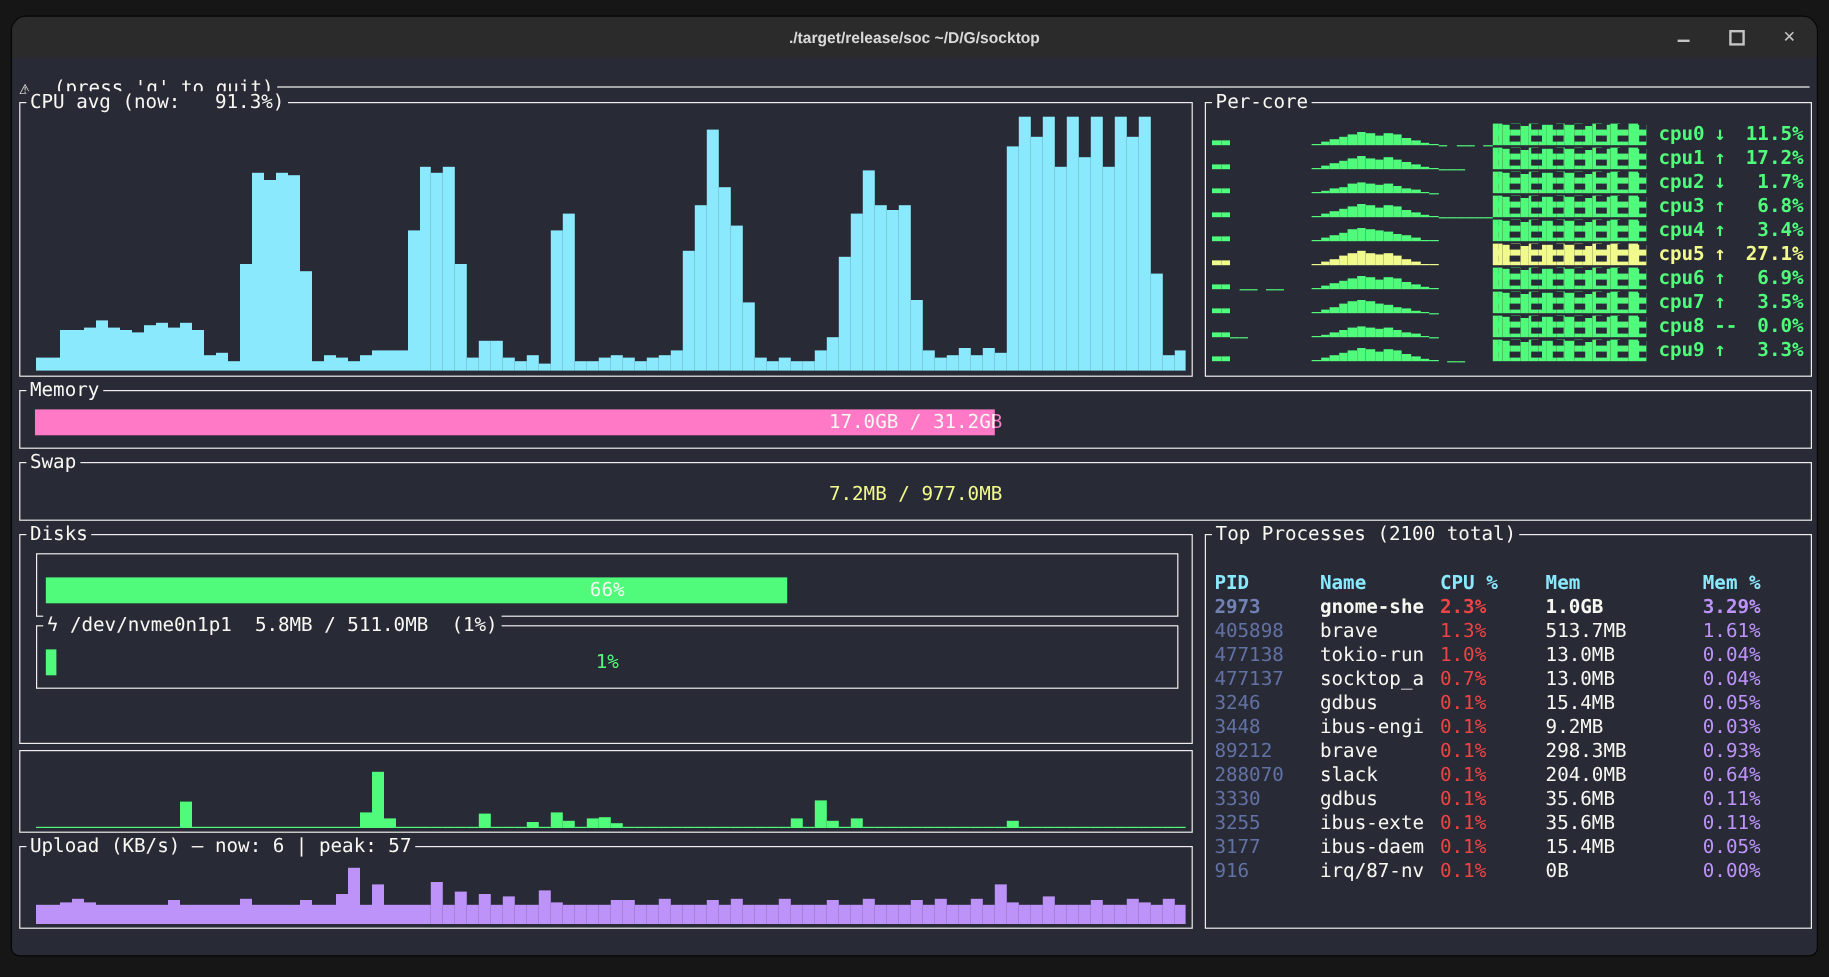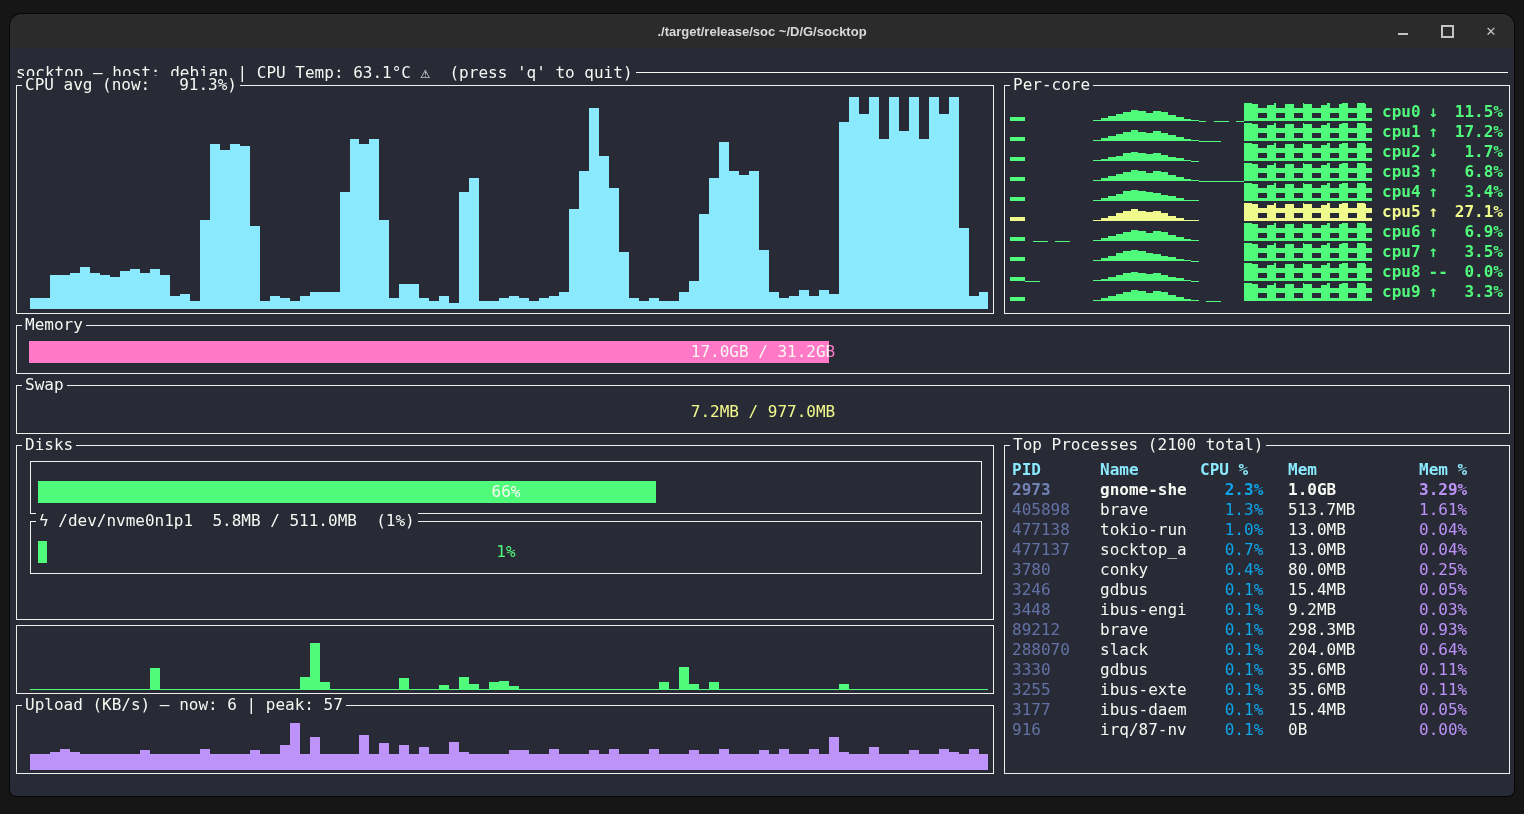--- a/index.html
+++ b/index.html
@@ -57,26 +57,26 @@
   .gauge-label{position:absolute;inset:0;text-align:center;font-size:16px;line-height:22px;white-space:pre;}
   #memory-gauge,#swap-gauge{left:12px;right:12px;top:15px;height:22px;}
 
   
   .disk{position:absolute;left:13px;width:950px;height:51px;border:1px solid #eeeeec;}
   .disk-title{position:absolute;top:-10px;left:5px;background:#282a36;color:#f8f8f2;
               font-size:16px;line-height:18px;white-space:pre;padding:0 3px;}
   .disk-gauge{left:7px;right:7px;top:19px;height:22px;}
 
   
-  #proc-table{position:absolute;left:7px;top:14px;right:4px;}
+  #proc-table{position:absolute;left:7px;top:30px;right:4px;}
   .proc-row{display:grid;grid-template-columns:88px 100px 88px 131px 1fr;height:20px;
             font-size:16px;line-height:20px;white-space:pre;overflow:hidden;}
   .proc-row.header{color:#8be9fd;font-weight:700;}
   .proc-row.bold{font-weight:700;}
-  .c-pid{color:#6272a4;} .c-name{color:#f8f8f2;} .c-cpu{color:#0ea5e9;text-align:center;}
+  .c-pid{color:#6272a4;} .c-name{color:#f8f8f2;} .c-cpu{color:#ef4444;}
   .c-mem{color:#f8f8f2;} .c-memp{color:#bd93f9;}
   .proc-row.bold .c-pid{color:#7183b5;}
 </style>
 </head>
 <body>
 
 <div id="stage">
   <div class="window">
 
     <div class="titlebar">
@@ -88,21 +88,21 @@
         <div class="wc">
             <span class="wc-max-glyph"></span>
           </div>
         <div class="wc wc-close">
             <span>✕</span>
           </div>
       </div>
     </div>
 
     <div class="header-row">
-      <span>socktop — host: debian | CPU Temp: 63.1°C </span><span>⚠</span><span>  (press 'q' to quit)</span>
+      <span>⚠</span><span>  (press 'q' to quit)</span>
       <span class="hline"></span>
     </div>
 
     <div class="panel" id="cpu-panel">
       <span class="panel-title">CPU avg (now:   91.3%)</span>
       <div class="chart" id="cpu-chart">
           <div class="bar" style="height: 5%; background: rgb(139, 233, 253);"></div>
           <div class="bar" style="height: 5%; background: rgb(139, 233, 253);"></div>
           <div class="bar" style="height: 16%; background: rgb(139, 233, 253);"></div>
           <div class="bar" style="height: 16%; background: rgb(139, 233, 253);"></div>
@@ -996,21 +996,20 @@
           <span class="col">PID</span>
           <span class="col">Name</span>
           <span class="col">CPU %</span>
           <span class="col">Mem</span>
           <span class="col">Mem %</span>
         </div>
       <div class="proc-row bold"><span class="c-pid">2973</span><span class="c-name">gnome-she</span><span class="c-cpu">2.3%</span><span class="c-mem">1.0GB</span><span class="c-memp">3.29%</span></div>
           <div class="proc-row"><span class="c-pid">405898</span><span class="c-name">brave</span><span class="c-cpu">1.3%</span><span class="c-mem">513.7MB</span><span class="c-memp">1.61%</span></div>
           <div class="proc-row"><span class="c-pid">477138</span><span class="c-name">tokio-run</span><span class="c-cpu">1.0%</span><span class="c-mem">13.0MB</span><span class="c-memp">0.04%</span></div>
           <div class="proc-row"><span class="c-pid">477137</span><span class="c-name">socktop_a</span><span class="c-cpu">0.7%</span><span class="c-mem">13.0MB</span><span class="c-memp">0.04%</span></div>
-          <div class="proc-row"><span class="c-pid">3780</span><span class="c-name">conky</span><span class="c-cpu">0.4%</span><span class="c-mem">80.0MB</span><span class="c-memp">0.25%</span></div>
           <div class="proc-row"><span class="c-pid">3246</span><span class="c-name">gdbus</span><span class="c-cpu">0.1%</span><span class="c-mem">15.4MB</span><span class="c-memp">0.05%</span></div>
           <div class="proc-row"><span class="c-pid">3448</span><span class="c-name">ibus-engi</span><span class="c-cpu">0.1%</span><span class="c-mem">9.2MB</span><span class="c-memp">0.03%</span></div>
           <div class="proc-row"><span class="c-pid">89212</span><span class="c-name">brave</span><span class="c-cpu">0.1%</span><span class="c-mem">298.3MB</span><span class="c-memp">0.93%</span></div>
           <div class="proc-row"><span class="c-pid">288070</span><span class="c-name">slack</span><span class="c-cpu">0.1%</span><span class="c-mem">204.0MB</span><span class="c-memp">0.64%</span></div>
           <div class="proc-row"><span class="c-pid">3330</span><span class="c-name">gdbus</span><span class="c-cpu">0.1%</span><span class="c-mem">35.6MB</span><span class="c-memp">0.11%</span></div>
           <div class="proc-row"><span class="c-pid">3255</span><span class="c-name">ibus-exte</span><span class="c-cpu">0.1%</span><span class="c-mem">35.6MB</span><span class="c-memp">0.11%</span></div>
           <div class="proc-row"><span class="c-pid">3177</span><span class="c-name">ibus-daem</span><span class="c-cpu">0.1%</span><span class="c-mem">15.4MB</span><span class="c-memp">0.05%</span></div>
           <div class="proc-row"><span class="c-pid">916</span><span class="c-name">irq/87-nv</span><span class="c-cpu">0.1%</span><span class="c-mem">0B</span><span class="c-memp">0.00%</span></div>
         </div>
     </div>

